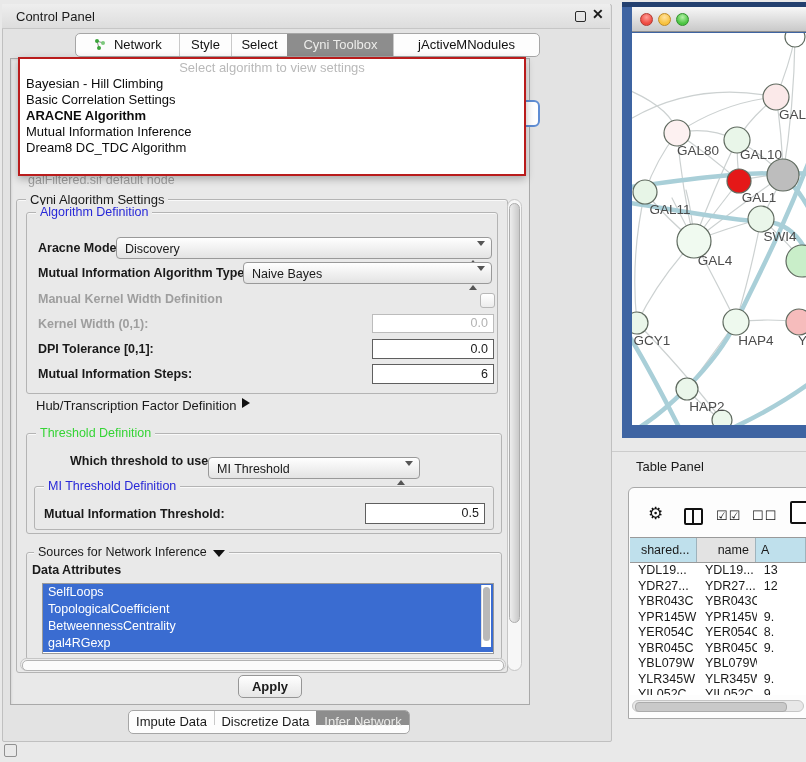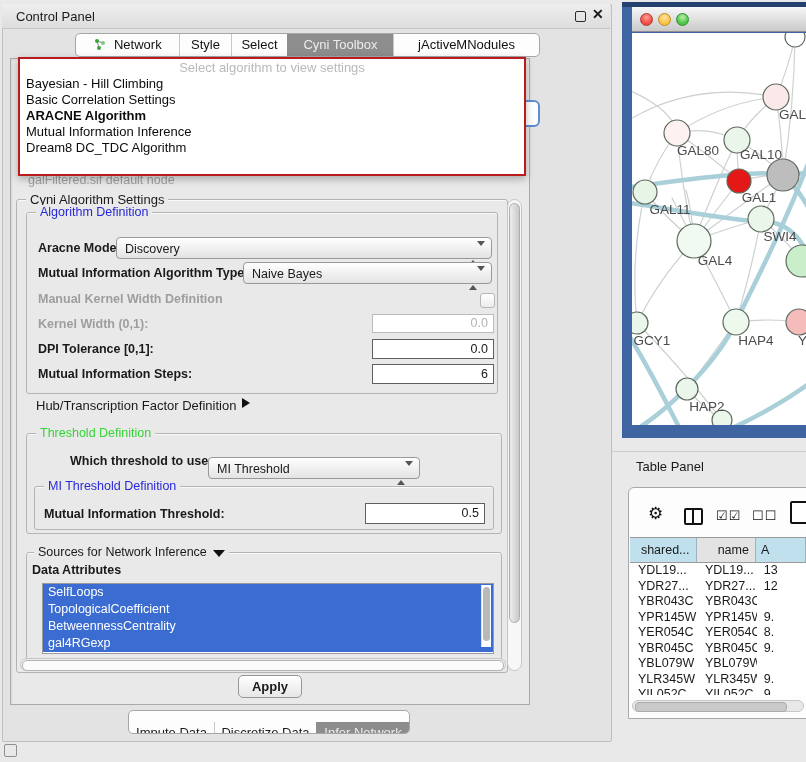--- a/index.html
+++ b/index.html
@@ -93,21 +93,21 @@
     border:1px solid #c6c6c6;border-radius:7px;box-sizing:border-box;z-index:2;}
   .h-scroll .thumb{position:absolute;left:1px;top:1px;width:480px;height:9px;background:#fbfbfb;
     border:1px solid #b3b3b3;border-radius:5px;}
 
   .apply-btn{left:238px;top:675px;width:62px;height:21px;border:1px solid #969696;border-radius:5px;
     background:linear-gradient(#ffffff,#e6e6e6);text-align:center;line-height:21px;font-size:13px;z-index:2;font-weight:bold;}
 
   .bottom-tabs{left:128px;top:710px;height:22px;display:flex;background:#fdfdfd;
     border:1px solid #a6a6a6;border-radius:5px;overflow:hidden;z-index:5;}
   .btab{height:14px;line-height:22px;text-align:center;font-size:13px;border-left:1px solid #c9c9c9;
-    box-sizing:border-box;white-space:nowrap;margin-top:11px;}
+    box-sizing:border-box;white-space:nowrap;}
   .btab:nth-of-type(1){border-left:none;width:85px;}
   .btab:nth-of-type(2){width:102px;}
   .btab:nth-of-type(3){width:93px;}
   .btab.active{background:#8d8d8d;color:#ececea;border-left-color:#8d8d8d;}
 
   .dock-icon{left:4px;top:744px;width:11px;height:11px;border:1.5px solid #909090;border-radius:2px;}
 
   
   .net-frame{left:622px;top:2px;width:184px;height:436px;background:var(--frame-blue);}
   .net-frame-top{left:622px;top:2px;width:184px;height:5px;background:#23406f;}

